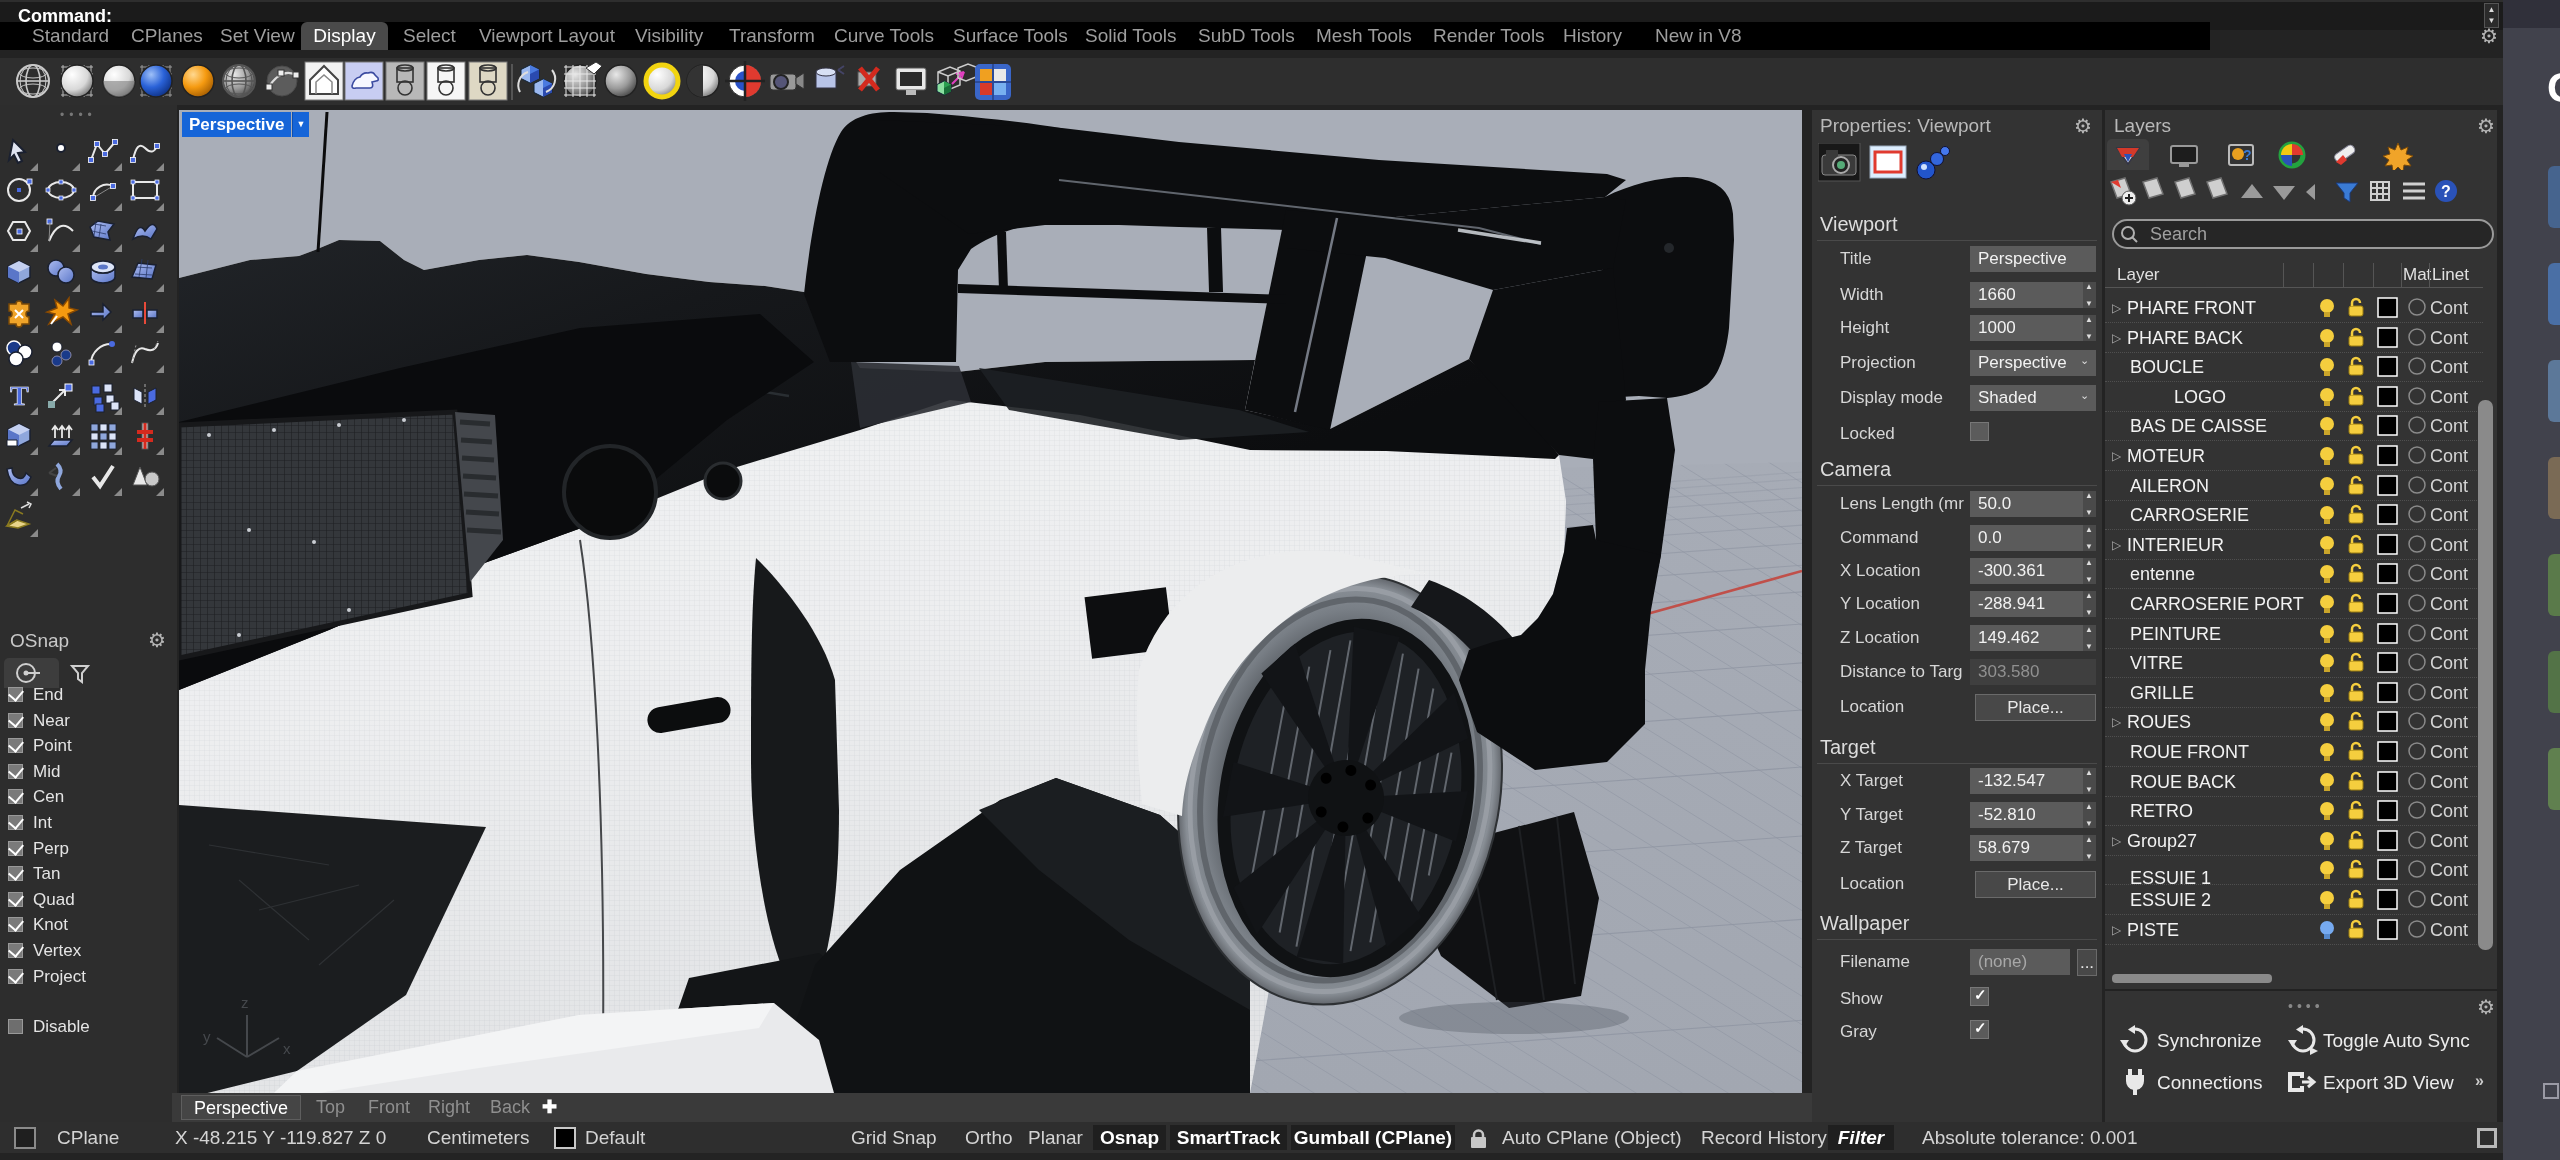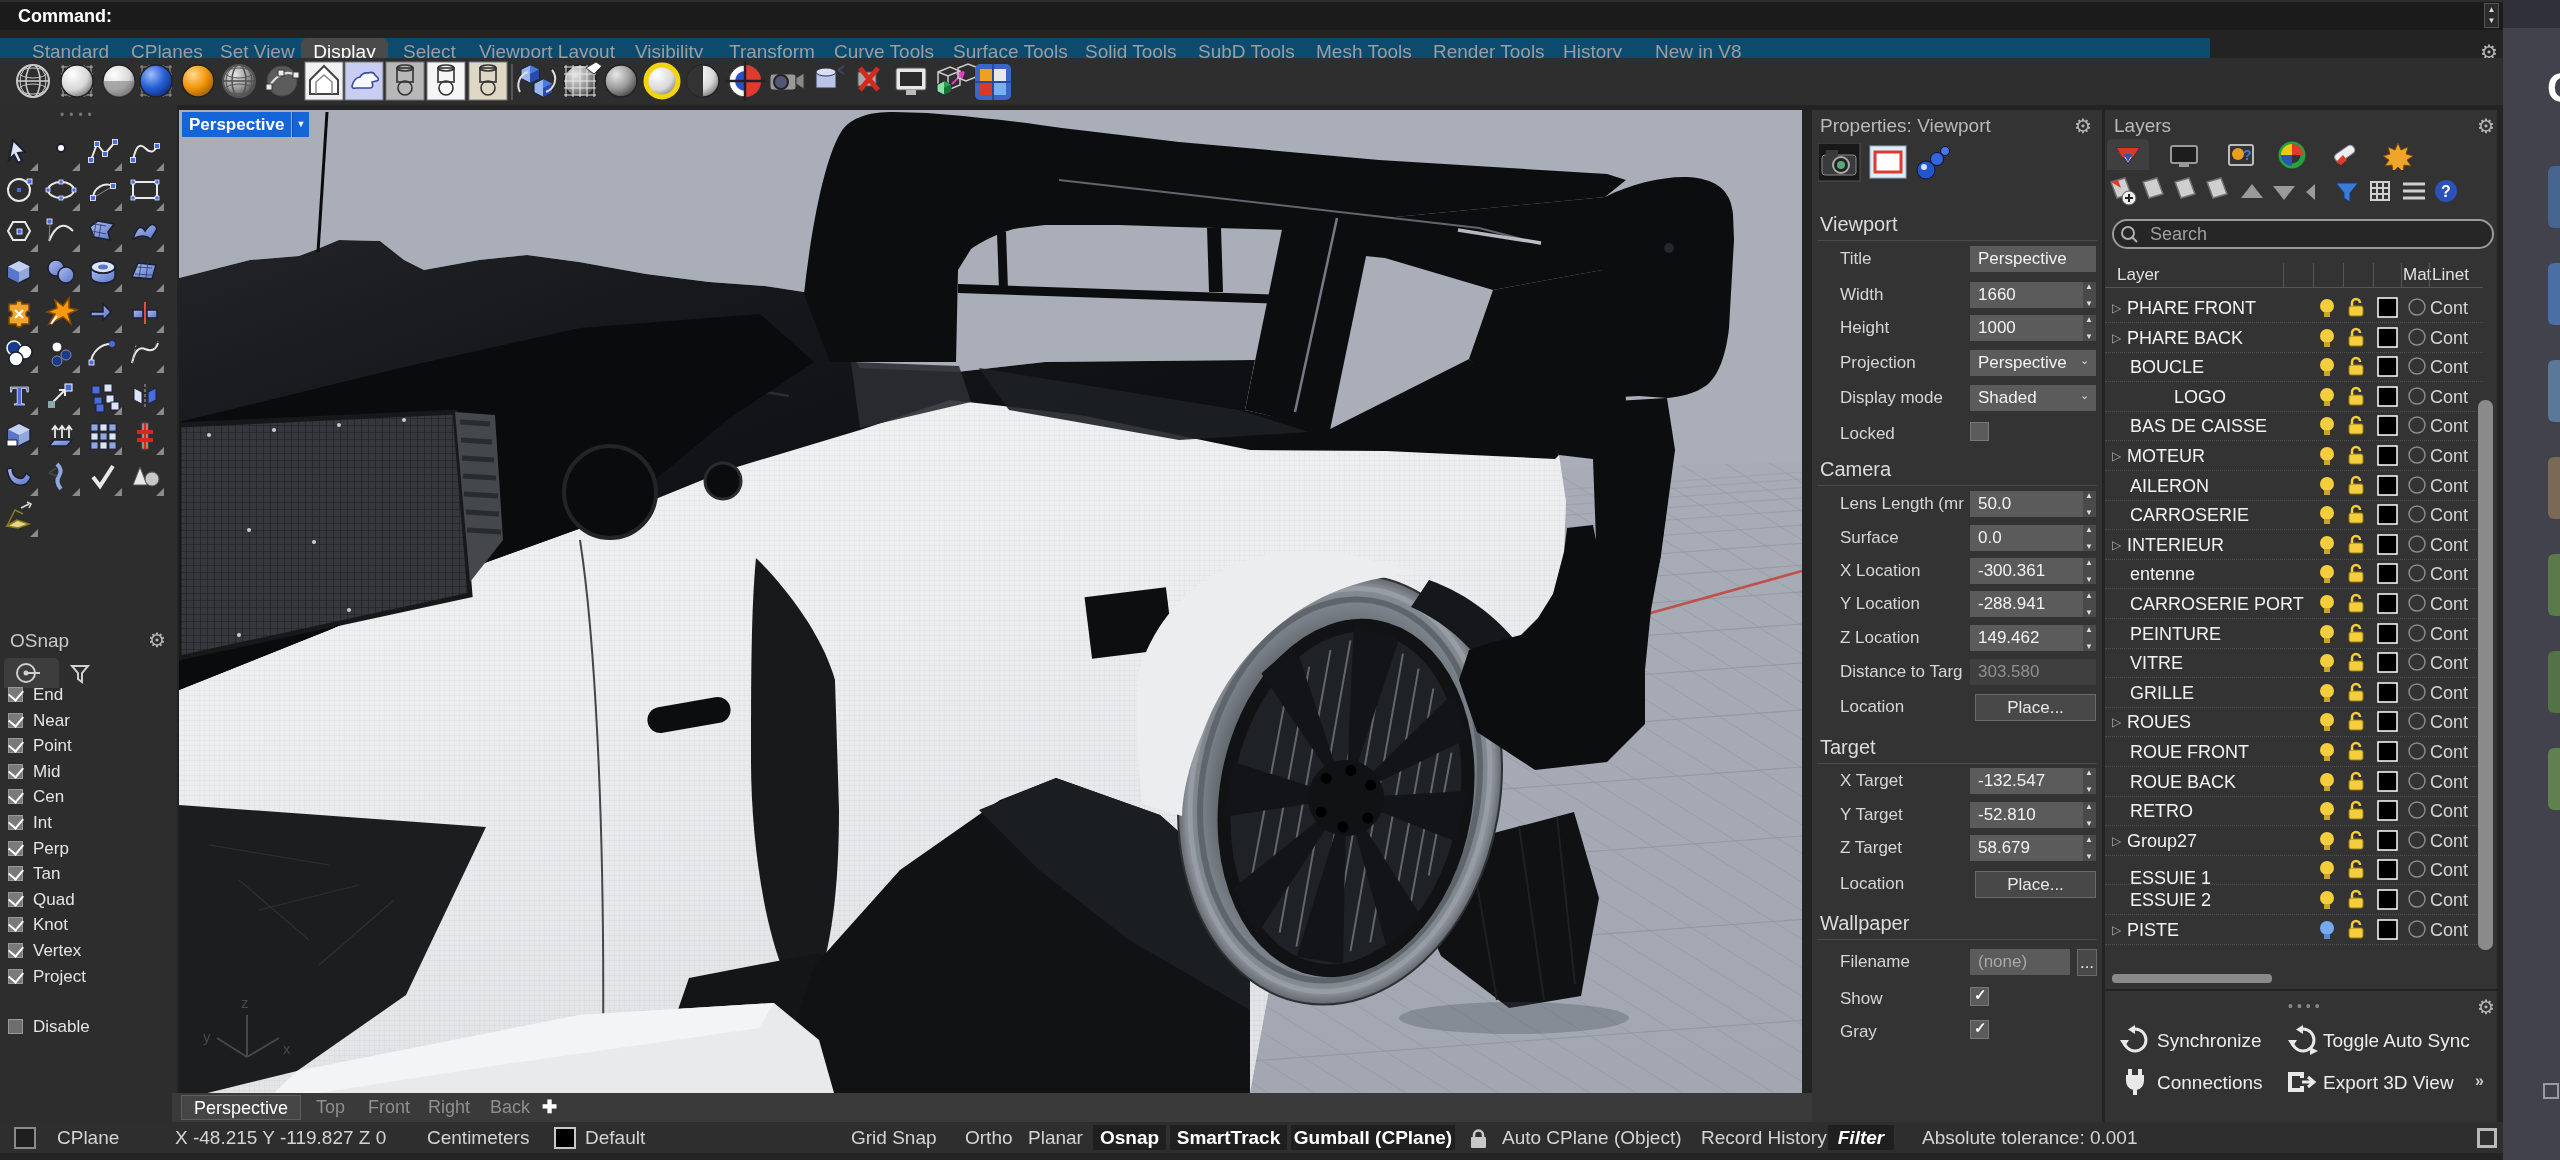--- a/index.html
+++ b/index.html
@@ -1,20 +1,20 @@
 <!DOCTYPE html>
 <html><head><meta charset="utf-8">
 <style>
 html,body{margin:0;padding:0;background:#232323;width:2560px;height:1160px;overflow:hidden;
 font-family:"Liberation Sans",sans-serif;}
 *{box-sizing:border-box;}
 .abs{position:absolute;}
 #cmdbar{left:0;top:0;width:2503px;height:30px;background:#1b1b1b;border-top:2px solid #2e2e2e;}
 #cmdbar .t{position:absolute;left:18px;top:4px;color:#fff;font-weight:bold;font-size:18px;}
-#tabrow{left:0;top:38px;width:2210px;height:28px;background:#0c4a6e;}
+#tabrow{left:0;top:22px;width:2210px;height:28px;background:#000000;}
 .mtab{position:absolute;top:0;height:28px;line-height:28px;color:#9d9d9d;font-size:19px;}
 .mtab.act{background:#4a4a4a;border-radius:6px 6px 0 0;color:#fff;text-align:center;}
 #iconrow{left:0;top:58px;width:2503px;height:47px;background:#2e2e2e;}
 #leftbar{left:0;top:105px;width:177px;height:1017px;background:#2d2d2d;}
 #osnap{left:0;top:618px;width:171px;height:500px;}
 .osrow{position:absolute;left:8px;height:22px;color:#e4e4e4;font-size:17px;}
 .cb{display:inline-block;width:15px;height:15px;background:#7a7a7a;border:1px solid #999;vertical-align:-2px;margin-right:10px;position:relative;}
 .cb.on:after{content:"";position:absolute;left:2px;top:-1px;width:8px;height:11px;border:solid #fff;border-width:0 2.5px 2.5px 0;transform:rotate(40deg);}
 #viewport{left:179px;top:110px;width:1623px;height:983px;background:#a9aeb8;}
 #vplabel{left:182px;top:112px;height:25px;background:#1665d8;color:#fff;font-weight:bold;font-size:17px;line-height:25px;padding:0 7px;}
@@ -702,21 +702,21 @@
     <div class="plabel" style="left:28px;top:278px">Display mode</div>
     <div class="pval" style="top:275px">Shaded</div>
     <div class="caret" style="top:279px">⌄</div>
     <div class="plabel" style="left:28px;top:314px">Locked</div>
     <div class="pval" style="top:312px;width:19px;height:19px;background:#5b5b5b;border:1px solid #777;"></div>
     <div class="sechdr" style="left:8px;top:348px">Camera</div>
     <div style="position:absolute;left:5px;top:375px;width:280px;border-top:1px solid #4a4a4a;"></div>
     <div class="plabel" style="left:28px;top:384px">Lens Length (mr</div>
     <div class="pval" style="top:381px">50.0</div>
     <div class="spin" style="top:381px"></div>
-    <div class="plabel" style="left:28px;top:418px">Surface</div>
+    <div class="plabel" style="left:28px;top:418px">Command</div>
     <div class="pval" style="top:415px">0.0</div>
     <div class="spin" style="top:415px"></div>
     <div class="plabel" style="left:28px;top:451px">X Location</div>
     <div class="pval" style="top:448px">-300.361</div>
     <div class="spin" style="top:448px"></div>
     <div class="plabel" style="left:28px;top:484px">Y Location</div>
     <div class="pval" style="top:481px">-288.941</div>
     <div class="spin" style="top:481px"></div>
     <div class="plabel" style="left:28px;top:518px">Z Location</div>
     <div class="pval" style="top:515px">149.462</div>

